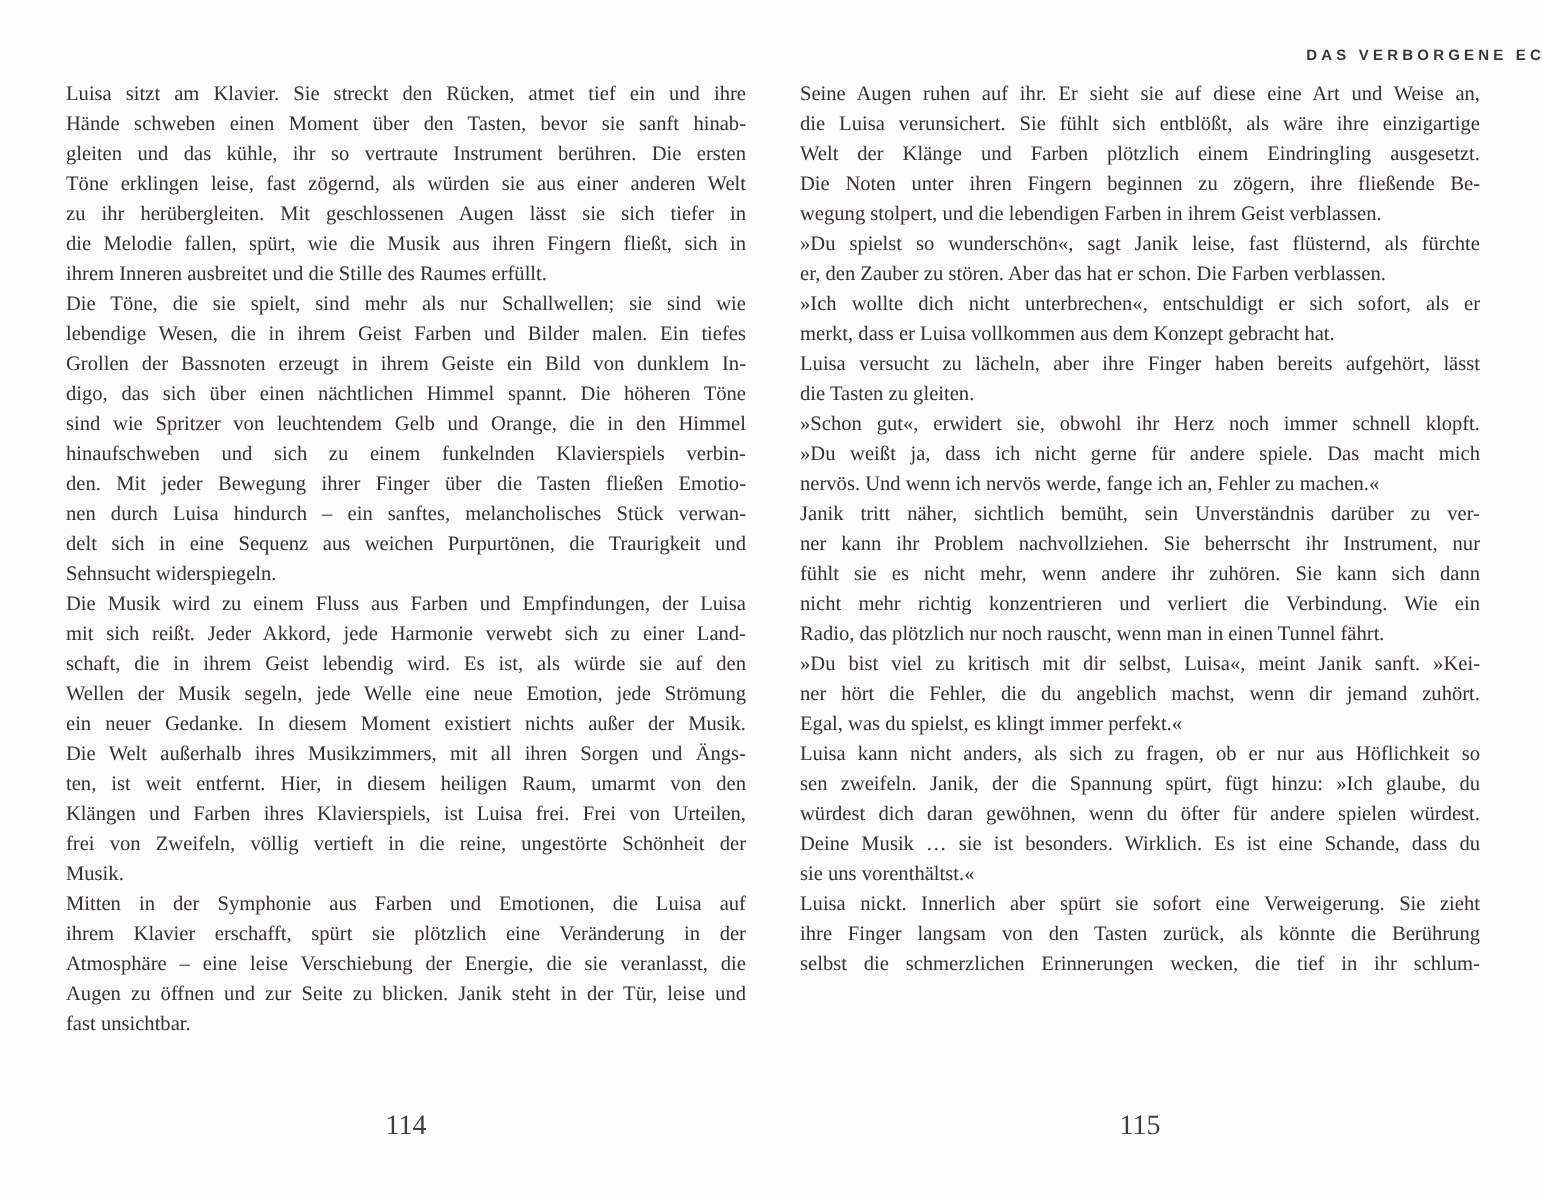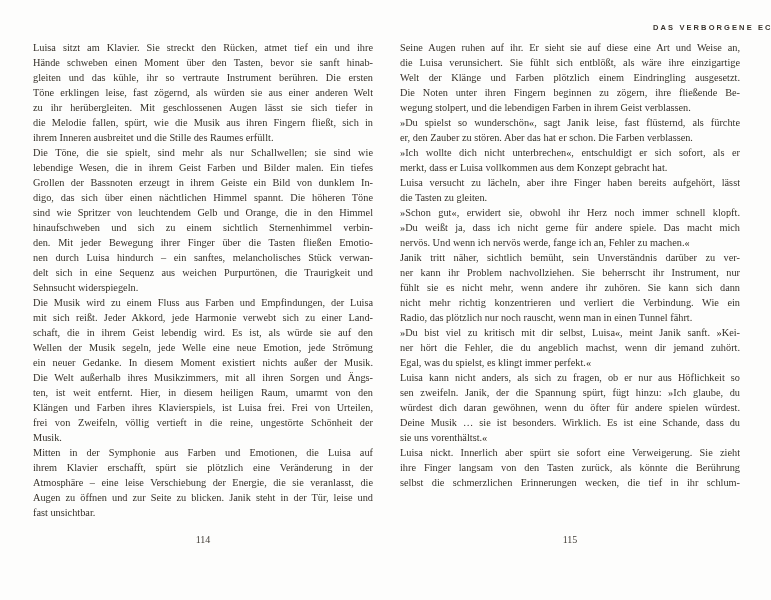--- a/index.html
+++ b/index.html
@@ -42,24 +42,24 @@
     overflow: hidden;
     text-align: justify;
     text-align-last: justify;
     white-space: normal;
   }
   .line.para-end {
     text-align-last: left;
   }
   .page-number {
     position: absolute;
-    top: 534px;
+    top: 556px;
     width: 340px;
     text-align: center;
-    font-size: 10px;
+    font-size: 14px;
     color: #423d36;
   }
   .page-number.left  { left: 33px; }
   .page-number.right { left: 400px; }
 </style>
 </head>
 <body>
 
 <div class="spread">
 
@@ -71,21 +71,21 @@
       <div class="line">gleiten und das kühle, ihr so vertraute Instrument berühren. Die ersten</div>
       <div class="line">Töne erklingen leise, fast zögernd, als würden sie aus einer anderen Welt</div>
       <div class="line">zu ihr herübergleiten. Mit geschlossenen Augen lässt sie sich tiefer in</div>
       <div class="line">die Melodie fallen, spürt, wie die Musik aus ihren Fingern fließt, sich in</div>
       <div class="line para-end">ihrem Inneren ausbreitet und die Stille des Raumes erfüllt.</div>
       <div class="line">Die Töne, die sie spielt, sind mehr als nur Schallwellen; sie sind wie</div>
       <div class="line">lebendige Wesen, die in ihrem Geist Farben und Bilder malen. Ein tiefes</div>
       <div class="line">Grollen der Bassnoten erzeugt in ihrem Geiste ein Bild von dunklem In-</div>
       <div class="line">digo, das sich über einen nächtlichen Himmel spannt. Die höheren Töne</div>
       <div class="line">sind wie Spritzer von leuchtendem Gelb und Orange, die in den Himmel</div>
-      <div class="line">hinaufschweben und sich zu einem sichtlich Sternenhimmel verbin-</div>
+      <div class="line">hinaufschweben und sich zu einem funkelnden Klavierspiels verbin-</div>
       <div class="line">den. Mit jeder Bewegung ihrer Finger über die Tasten fließen Emotio-</div>
       <div class="line">nen durch Luisa hindurch – ein sanftes, melancholisches Stück verwan-</div>
       <div class="line">delt sich in eine Sequenz aus weichen Purpurtönen, die Traurigkeit und</div>
       <div class="line para-end">Sehnsucht widerspiegeln.</div>
       <div class="line">Die Musik wird zu einem Fluss aus Farben und Empfindungen, der Luisa</div>
       <div class="line">mit sich reißt. Jeder Akkord, jede Harmonie verwebt sich zu einer Land-</div>
       <div class="line">schaft, die in ihrem Geist lebendig wird. Es ist, als würde sie auf den</div>
       <div class="line">Wellen der Musik segeln, jede Welle eine neue Emotion, jede Strömung</div>
       <div class="line">ein neuer Gedanke. In diesem Moment existiert nichts außer der Musik.</div>
       <div class="line">Die Welt außerhalb ihres Musikzimmers, mit all ihren Sorgen und Ängs-</div>

